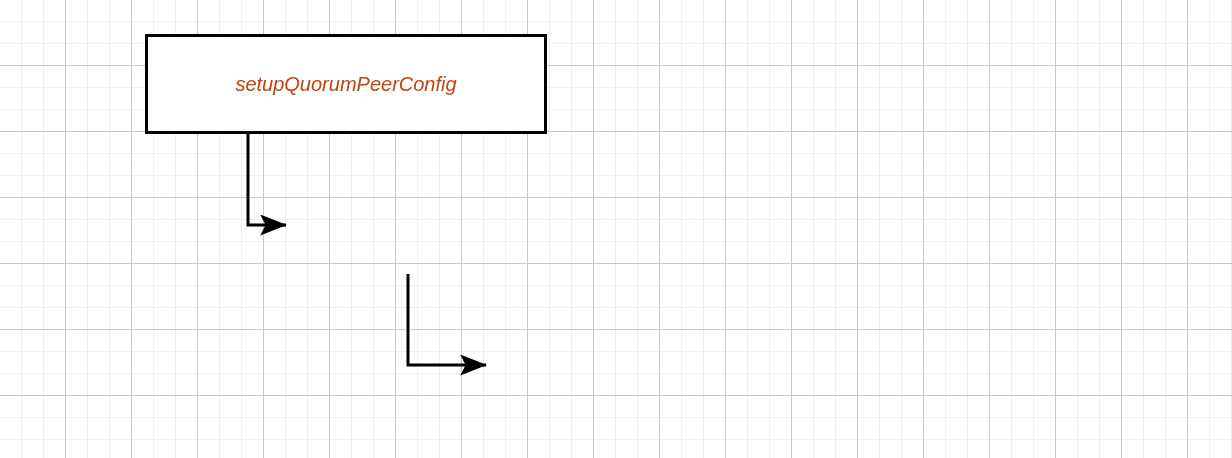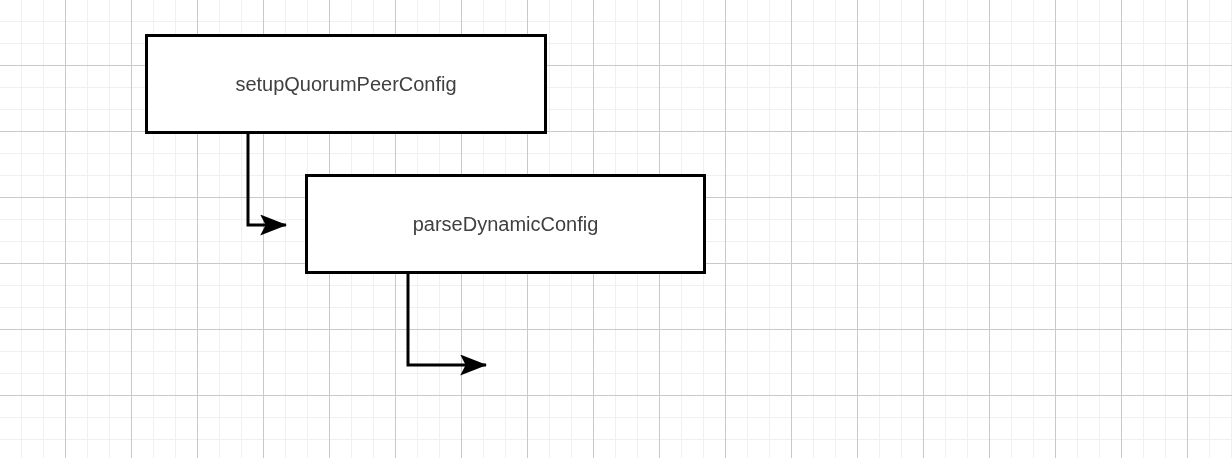--- a/index.html
+++ b/index.html
@@ -54,24 +54,25 @@
     border: 3px solid #000000;
     display: flex;
     align-items: center;
     justify-content: center;
   }
 
   .node-label {
     font-family: "Liberation Sans", sans-serif;
     font-size: 20px;
     font-weight: 400;
-    color: #404040;
+    color: #c2410c;
     line-height: 1.2;
     white-space: nowrap;
     letter-spacing: 0px;
+    font-style: italic;
   }
 </style>
 </head>
 <body>
 
 <div id="canvas">
 
   <svg id="edge-layer" width="1232" height="458" viewBox="0 0 1232 458" xmlns="http://www.w3.org/2000/svg">
     <defs>
       <marker id="arrow-head" markerWidth="9" markerHeight="7" refX="8.6" refY="3.5" orient="auto" markerUnits="strokeWidth">
@@ -81,18 +82,15 @@
 
     <polyline points="248,134 248,225 286,225" fill="none" stroke="#000000" stroke-width="3" stroke-linecap="butt" stroke-linejoin="miter" marker-end="url(#arrow-head)"></polyline>
 
     <polyline points="408,274 408,365 486,365" fill="none" stroke="#000000" stroke-width="3" stroke-linecap="butt" stroke-linejoin="miter" marker-end="url(#arrow-head)"></polyline>
   </svg>
 
   <div class="node" style="left:145px; top:34px; width:402px; height:100px;">
     <span class="node-label">setupQuorumPeerConfig</span>
   </div>
 
-  <div class="node" style="left:305px; top:174px; width:401px; height:100px;">
-    <span class="node-label">parseDynamicConfig</span>
-  </div>
 
 
 </div>
 
 </body></html>

